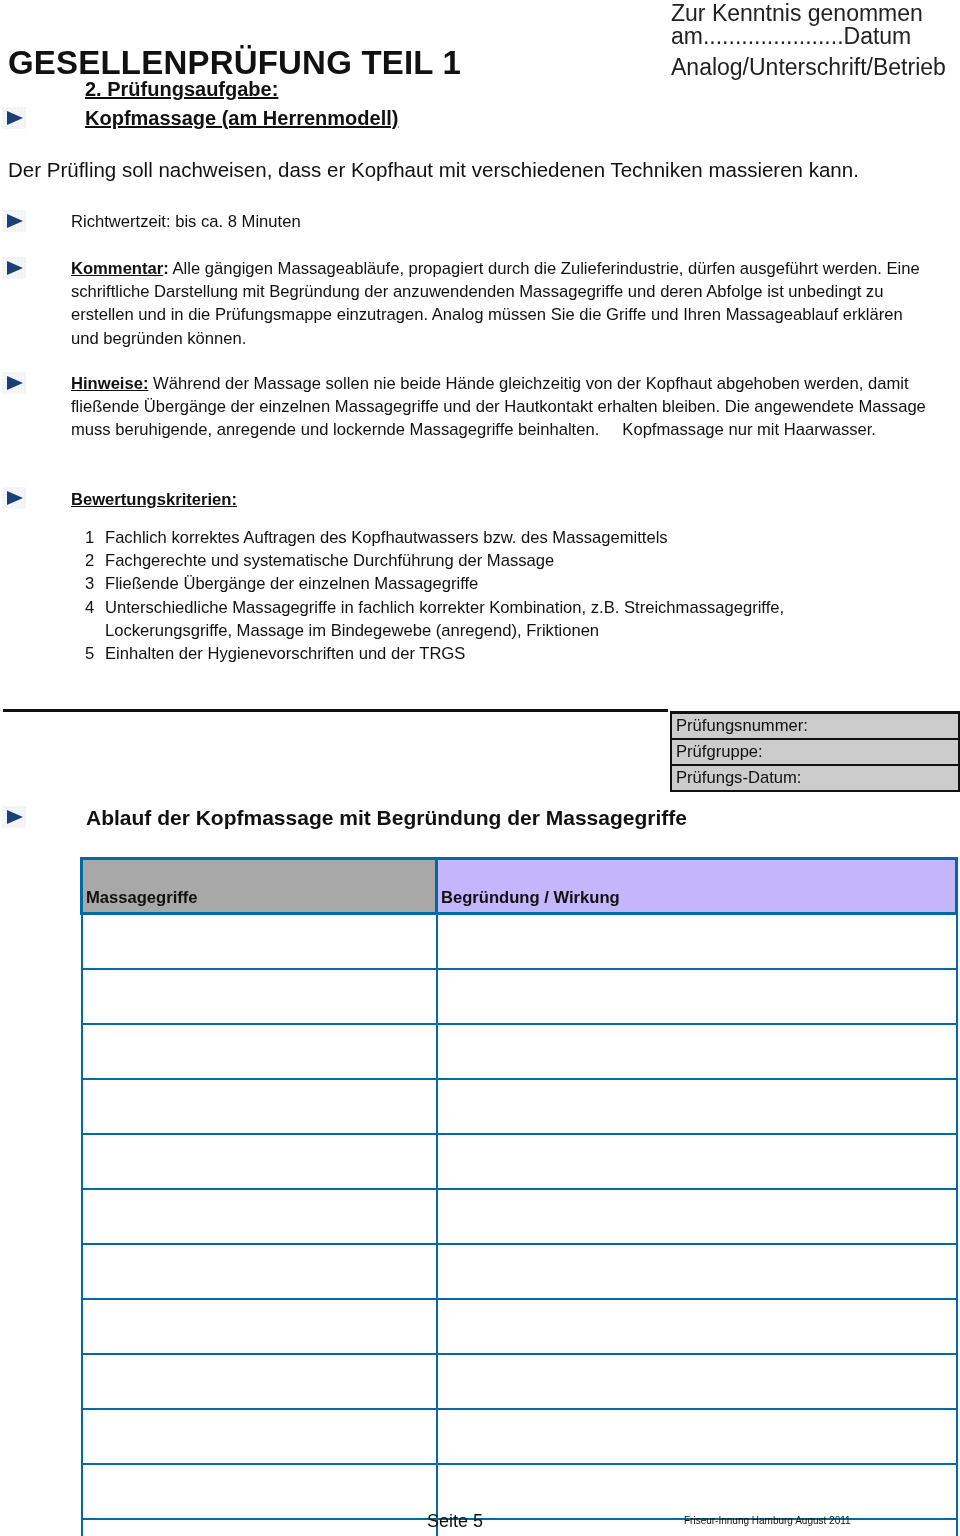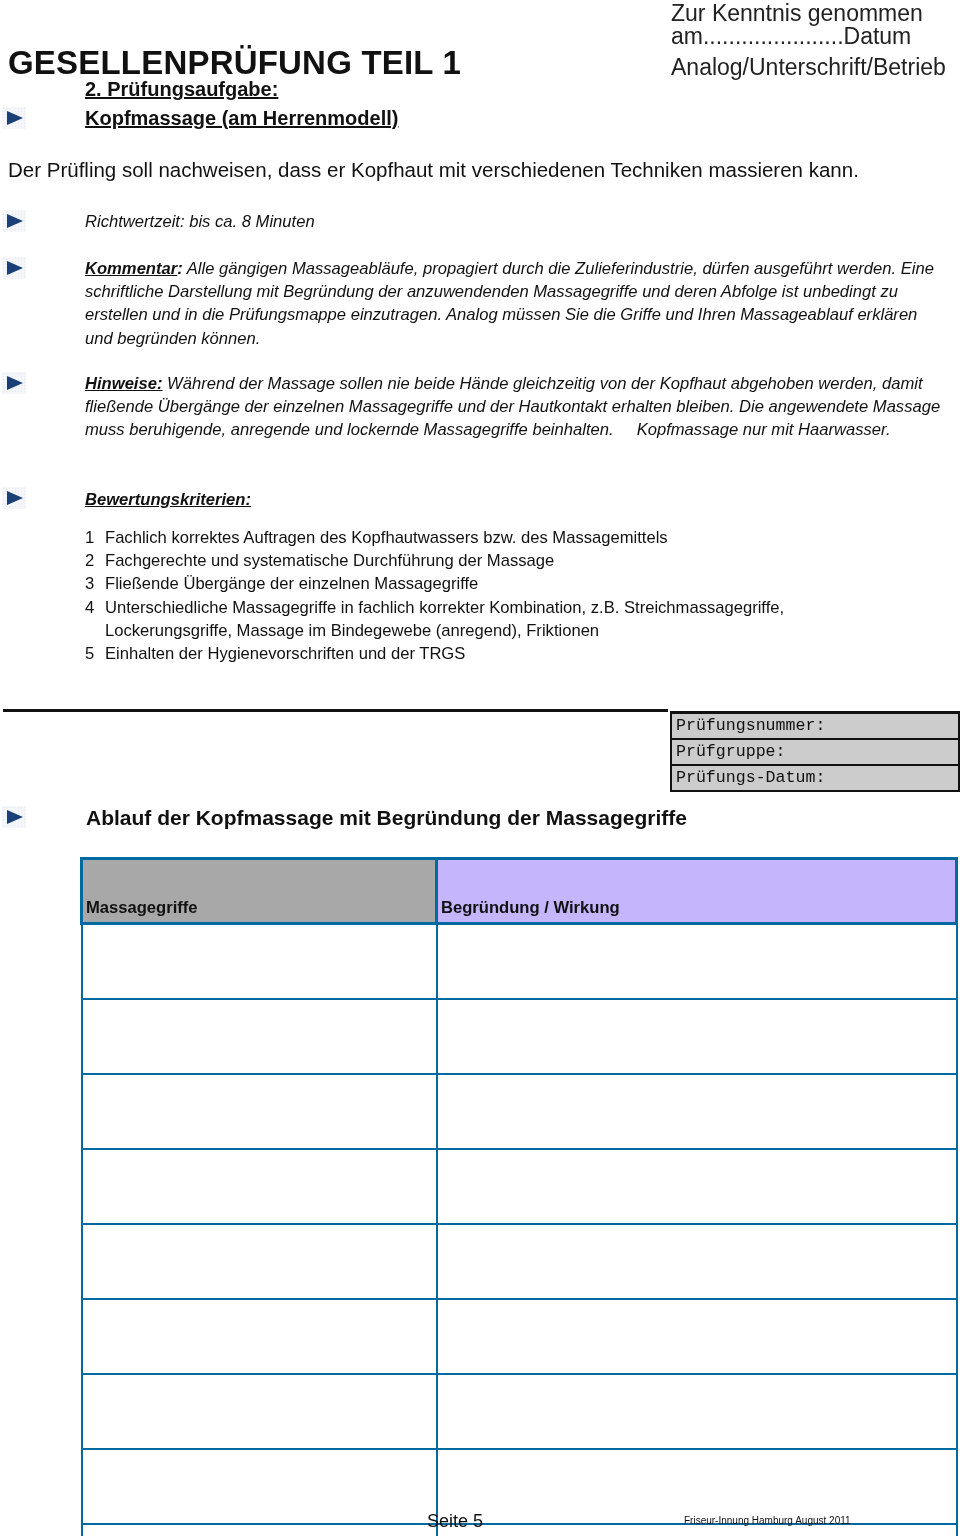--- a/index.html
+++ b/index.html
@@ -13,35 +13,35 @@
     background: radial-gradient(circle, #e6ebf2 0 1px, transparent 1px) 0 0/3px 3px, #f4f6fa;
   }
   .bullet::after {
     content: ""; position: absolute; left: 5px; top: 4px;
     border-left: 16px solid #1b3f77; border-top: 7px solid transparent; border-bottom: 7px solid transparent;
   }
   .main-title { left: 8px; top: 44px; font-size: 33px; font-weight: bold; letter-spacing: 0.2px; }
   .task-title { left: 85px; font-size: 20px; font-weight: bold; text-decoration: underline; }
   .stamp { left: 671px; font-size: 23px; color: #222; }
   .intro { left: 8px; top: 158px; font-size: 20.5px; }
-  .para { left: 85px; font-size: 16.6px; line-height: 23.2px; white-space: normal; width: 860px; font-style: italic; }
+  .para { left: 71px; font-size: 16.6px; line-height: 23.2px; white-space: normal; width: 860px; }
   .lbl { font-weight: bold; text-decoration: underline; }
   .crit { left: 85px; font-size: 16.6px; line-height: 23.2px; white-space: normal; width: 860px; }
   .crit-row { display: flex; }
   .crit-num { width: 20px; flex: none; }
   .hr { position: absolute; left: 3px; top: 709px; width: 665px; height: 3px; background: #111; }
-  .info-box { position: absolute; left: 670px; top: 711px; width: 286px; border: 2px solid #111; border-top-width: 3px; font-family: Liberation Mono, monospace; }
+  .info-box { position: absolute; left: 670px; top: 711px; width: 286px; border: 2px solid #111; border-top-width: 3px; }
   .info-row { height: 24px; background: #cccccc; border-bottom: 2px solid #111; font-size: 16.6px; line-height: 24px; padding-left: 4px; }
   .info-row:last-child { border-bottom: none; }
   .sec-title { left: 86px; top: 806px; font-size: 21px; font-weight: bold; }
   table.grid {
     position: absolute; left: 80px; top: 857px; width: 878px;
     border-collapse: collapse; table-layout: fixed;
   }
-  table.grid th, table.grid td { border: 2px solid #0369a1; padding: 16px 3px; }
+  table.grid th, table.grid td { border: 2px solid #0369a1; padding: 6px 3px; }
   table.grid th {
     height: 42px; text-align: left; vertical-align: bottom; font-size: 16.6px; font-weight: bold;
     border-width: 3px; padding-bottom: 4px;
   }
   table.grid th.c1 { background: #a8a8a8; width: 346px; }
   table.grid th.c2 { background: #c4b5fd; }
   table.grid td { height: 41px; background: #fff; }
   .footer-page { left: 427px; top: 1511px; font-size: 18px; }
   .footer-org { left: 684px; top: 1515px; font-size: 10px; }
 </style>

